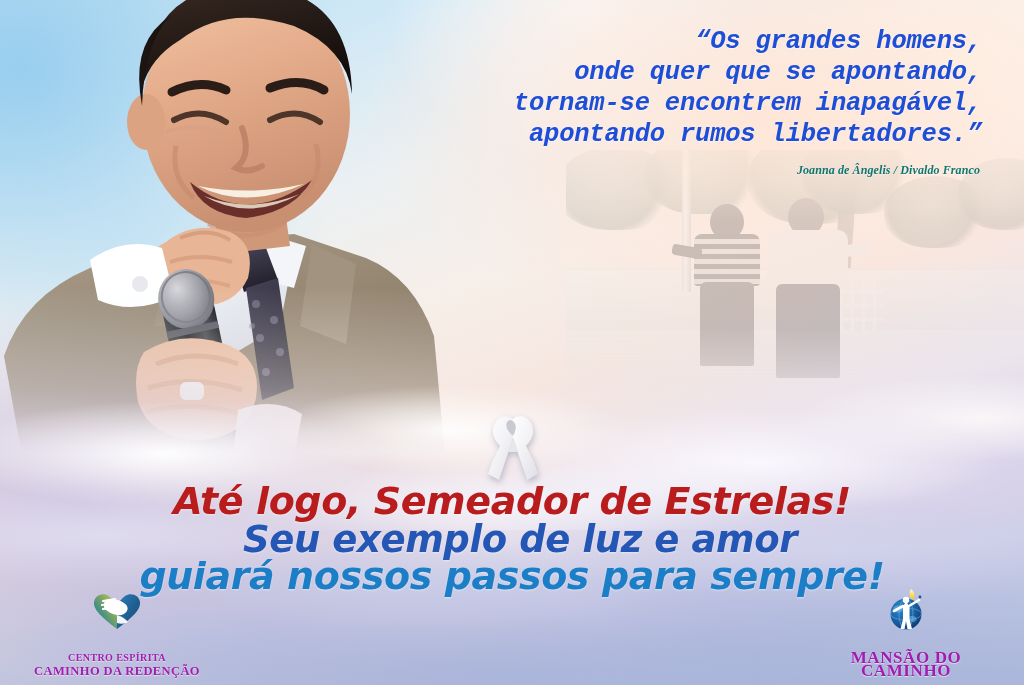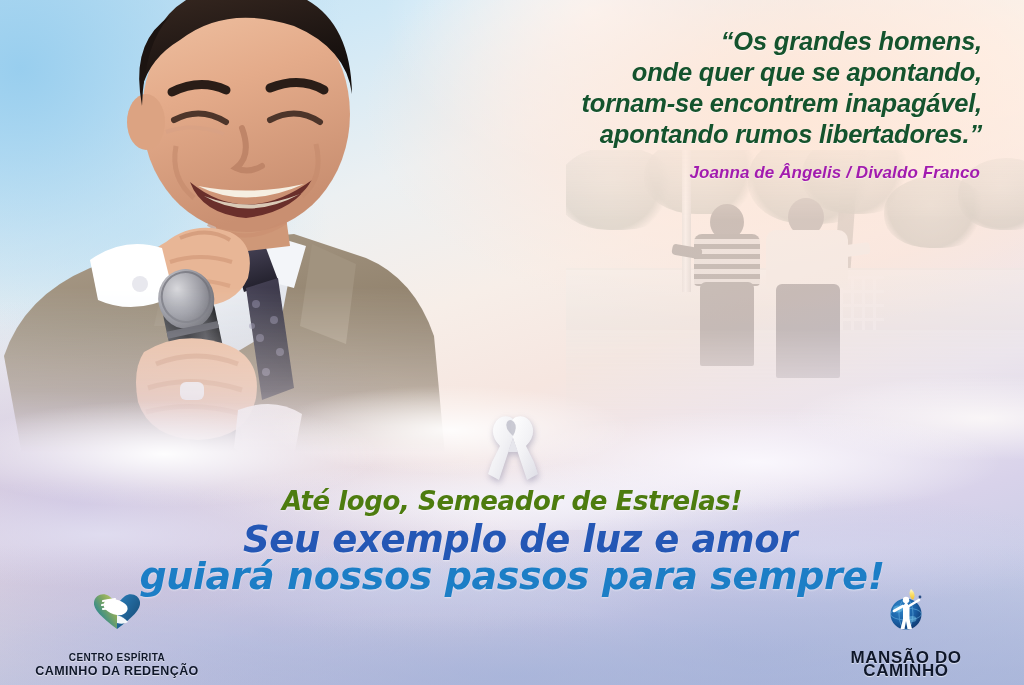--- a/index.html
+++ b/index.html
@@ -135,40 +135,40 @@
 
   
   .quote {
     position: absolute;
     right: 42px; top: 26px;
     width: 560px;
     text-align: right;
   }
   .quote-line {
     display: block;
-    font-family: Liberation Sans, sans-serif;
+    font-family: Liberation Mono, monospace;
     font-style: italic;
     font-weight: 700;
     font-size: 25.5px;
     line-height: 31px;
     letter-spacing: -.2px;
-    color: #14532d;
+    color: #1d4ed8;
     white-space: nowrap;
     text-shadow: 0 1px 1px rgba(255,255,255,.5);
   }
   .quote-credit {
     display: block;
     margin-top: 13px;
     margin-right: 2px;
-    font-family: Liberation Sans, sans-serif;
+    font-family: Liberation Serif, serif;
     font-style: italic;
     font-weight: 700;
-    font-size: 17px;
+    font-size: 12px;
     letter-spacing: .1px;
-    color: #a21caf;
+    color: #0f766e;
     text-shadow: 0 1px 1px rgba(255,255,255,.5);
   }
 
   
   .ribbon {
     position: absolute;
     left: 486px; top: 412px;
     width: 54px; height: 72px;
     filter: drop-shadow(1px 3px 3px rgba(90,90,130,.35));
   }
@@ -183,41 +183,41 @@
     display: block;
     font-family: "DejaVu Sans", sans-serif;
     font-style: italic;
     font-weight: 700;
     font-size: 37px;
     line-height: 37.5px;
     letter-spacing: -.4px;
     white-space: nowrap;
     text-shadow: 0 1px 2px rgba(255,255,255,.45);
   }
-  .hl-1 { color: #4d7c0f; font-size: 26px; }
+  .hl-1 { color: #b91c1c; font-size: 38px; }
   .hl-2 { color: #2457b5; margin-left: 16px; }
   .hl-3 { color: #1c7ec6; font-size: 38px; }
 
   
   .logo {
     position: absolute;
     bottom: 8px;
     display: flex;
     flex-direction: column;
     align-items: center;
   }
   .logo-left  { left: 22px;  width: 190px; }
   .logo-right { right: 18px; width: 200px; }
   .logo-mark { display: block; }
   .logo-text {
     margin-top: 17px;
     text-align: center;
-    font-family: Liberation Sans, sans-serif;
+    font-family: Liberation Serif, serif;
     font-weight: 700;
-    color: #0f172a;
+    color: #a21caf;
     letter-spacing: .4px;
     line-height: 12.5px;
     text-shadow: 0 1px 1px rgba(255,255,255,.6);
   }
   .logo-text .l1 { display: block; font-size: 10px; }
   .logo-text .l2 { display: block; font-size: 12.5px; }
   .logo-text .single { display: block; font-size: 17px; letter-spacing: .6px; }
 </style>
 </head>
 <body>

